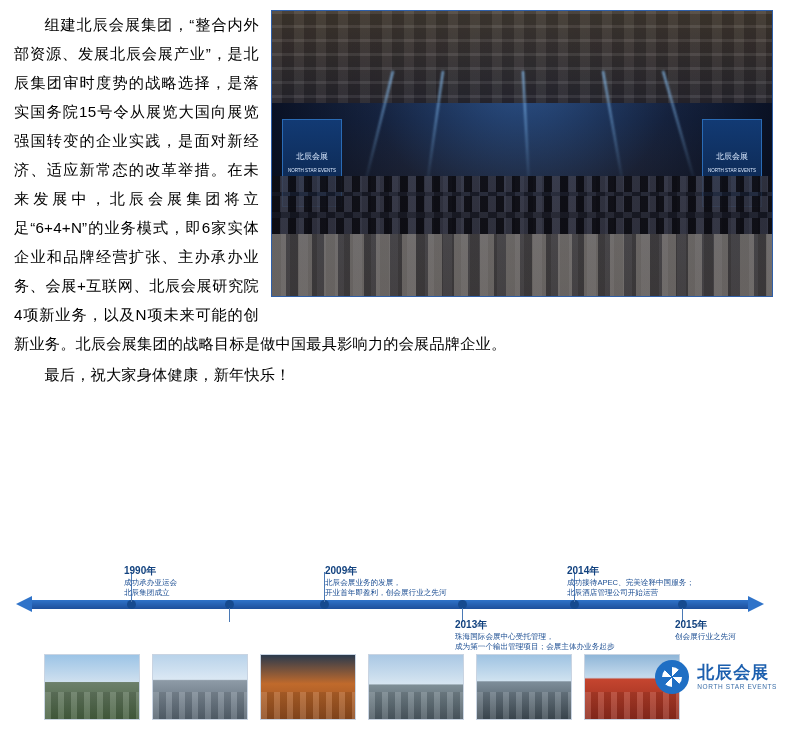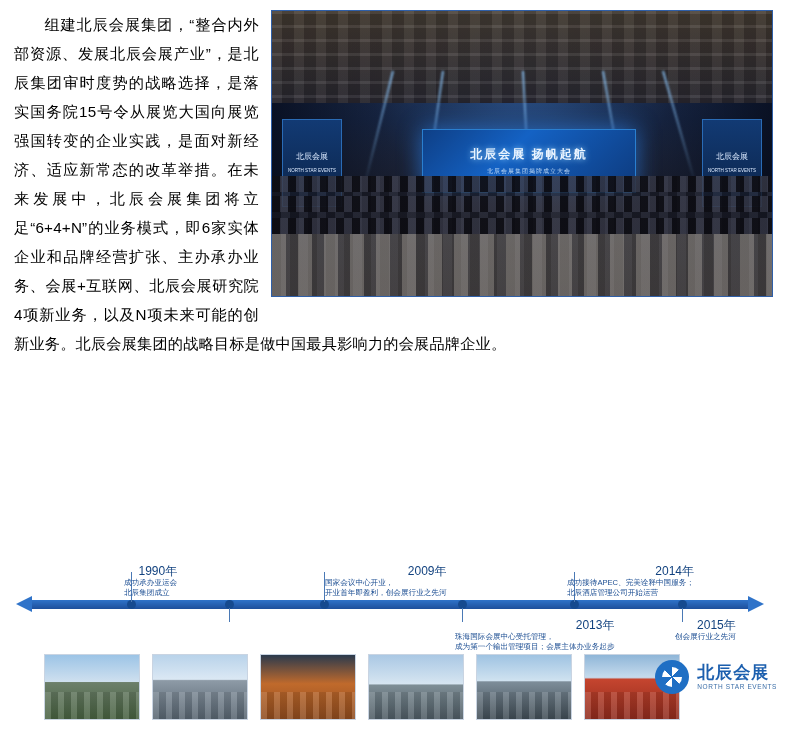--- a/index.html
+++ b/index.html
@@ -200,26 +200,25 @@
     background: #4a79b5;
   }
   .tl-item {
     position: absolute;
     font-size: 7.6px;
     line-height: 10.5px;
     color: #1b4d92;
     white-space: nowrap;
   }
   .tl-year {
-    font-weight: normal;
-    font-size: 12px;
+    font-weight: bold;
+    font-size: 10px;
     color: #12427f;
     display: block;
     margin-bottom: 1px;
-    text-align: right;
   }
   .tl-item.below { color: #1b4d92; }
 
   
   .strip {
     position: absolute;
     left: 44px;
     top: 654px;
     width: 700px;
     height: 66px;
@@ -302,39 +301,36 @@
       <div class="beam" style="left:170px; transform:rotate(8deg);"></div>
       <div class="beam" style="left:250px; transform:rotate(-3deg);"></div>
       <div class="beam" style="left:330px; transform:rotate(-10deg);"></div>
       <div class="beam" style="left:390px; transform:rotate(-16deg);"></div>
 
       <div class="side-banner left">
         <span>北辰会展</span>
         <span style="font-size:4.5px;margin-top:3px;">NORTH STAR EVENTS</span>
       </div>
 
-      <div class="stage-screen">
-        <span class="screen-title">北辰会展 扬帆起航</span>
-        <span class="screen-sub">北辰会展集团揭牌成立大会</span>
-      </div>
 
       <div class="side-banner right">
         <span>北辰会展</span>
         <span style="font-size:4.5px;margin-top:3px;">NORTH STAR EVENTS</span>
       </div>
 
       <div class="crowd">
         <div class="crowd-row" style="bottom:104px;"></div>
         <div class="crowd-row" style="bottom:84px;"></div>
         <div class="crowd-row" style="bottom:62px;"></div>
         <div class="chairs"></div>
       </div>
     </div>
 
     <p class="para">组建北辰会展集团，“整合内外部资源、发展北辰会展产业”，是北辰集团审时度势的战略选择，是落实国务院15号令从展览大国向展览强国转变的企业实践，是面对新经济、适应新常态的改革举措。在未来发展中，北辰会展集团将立足“6+4+N”的业务模式，即6家实体企业和品牌经营扩张、主办承办业务、会展+互联网、北辰会展研究院4项新业务，以及N项未来可能的创新业务。北辰会展集团的战略目标是做中国最具影响力的会展品牌企业。</p>
+    <p class="para short">最后，祝大家身体健康，新年快乐！</p>
   </div>
 
   <div class="timeline">
     <div class="tl-bar"></div>
 
     <div class="tl-node" style="left:117px;"></div>
     <div class="tl-node" style="left:215px;"></div>
     <div class="tl-node" style="left:310px;"></div>
     <div class="tl-node" style="left:448px;"></div>
     <div class="tl-node" style="left:560px;"></div>
@@ -348,21 +344,21 @@
     <div class="tl-stem" style="left:668px; top:52px; height:14px;"></div>
 
     <div class="tl-item" style="left:110px; top:10px;">
       <span class="tl-year">1990年</span>
       <span>成功承办亚运会</span><br>
       <span>北辰集团成立</span>
     </div>
 
     <div class="tl-item" style="left:311px; top:10px;">
       <span class="tl-year">2009年</span>
-      <span>国家会议中心开业，</span><br>
+      <span>北辰会展业务的发展，</span><br>
       <span>开业首年即盈利，创会展行业之先河</span>
     </div>
 
     <div class="tl-item" style="left:553px; top:10px;">
       <span class="tl-year">2014年</span>
       <span>成功接待APEC、完美诠释中国服务；</span><br>
       <span>北辰酒店管理公司开始运营</span>
     </div>
 
 

